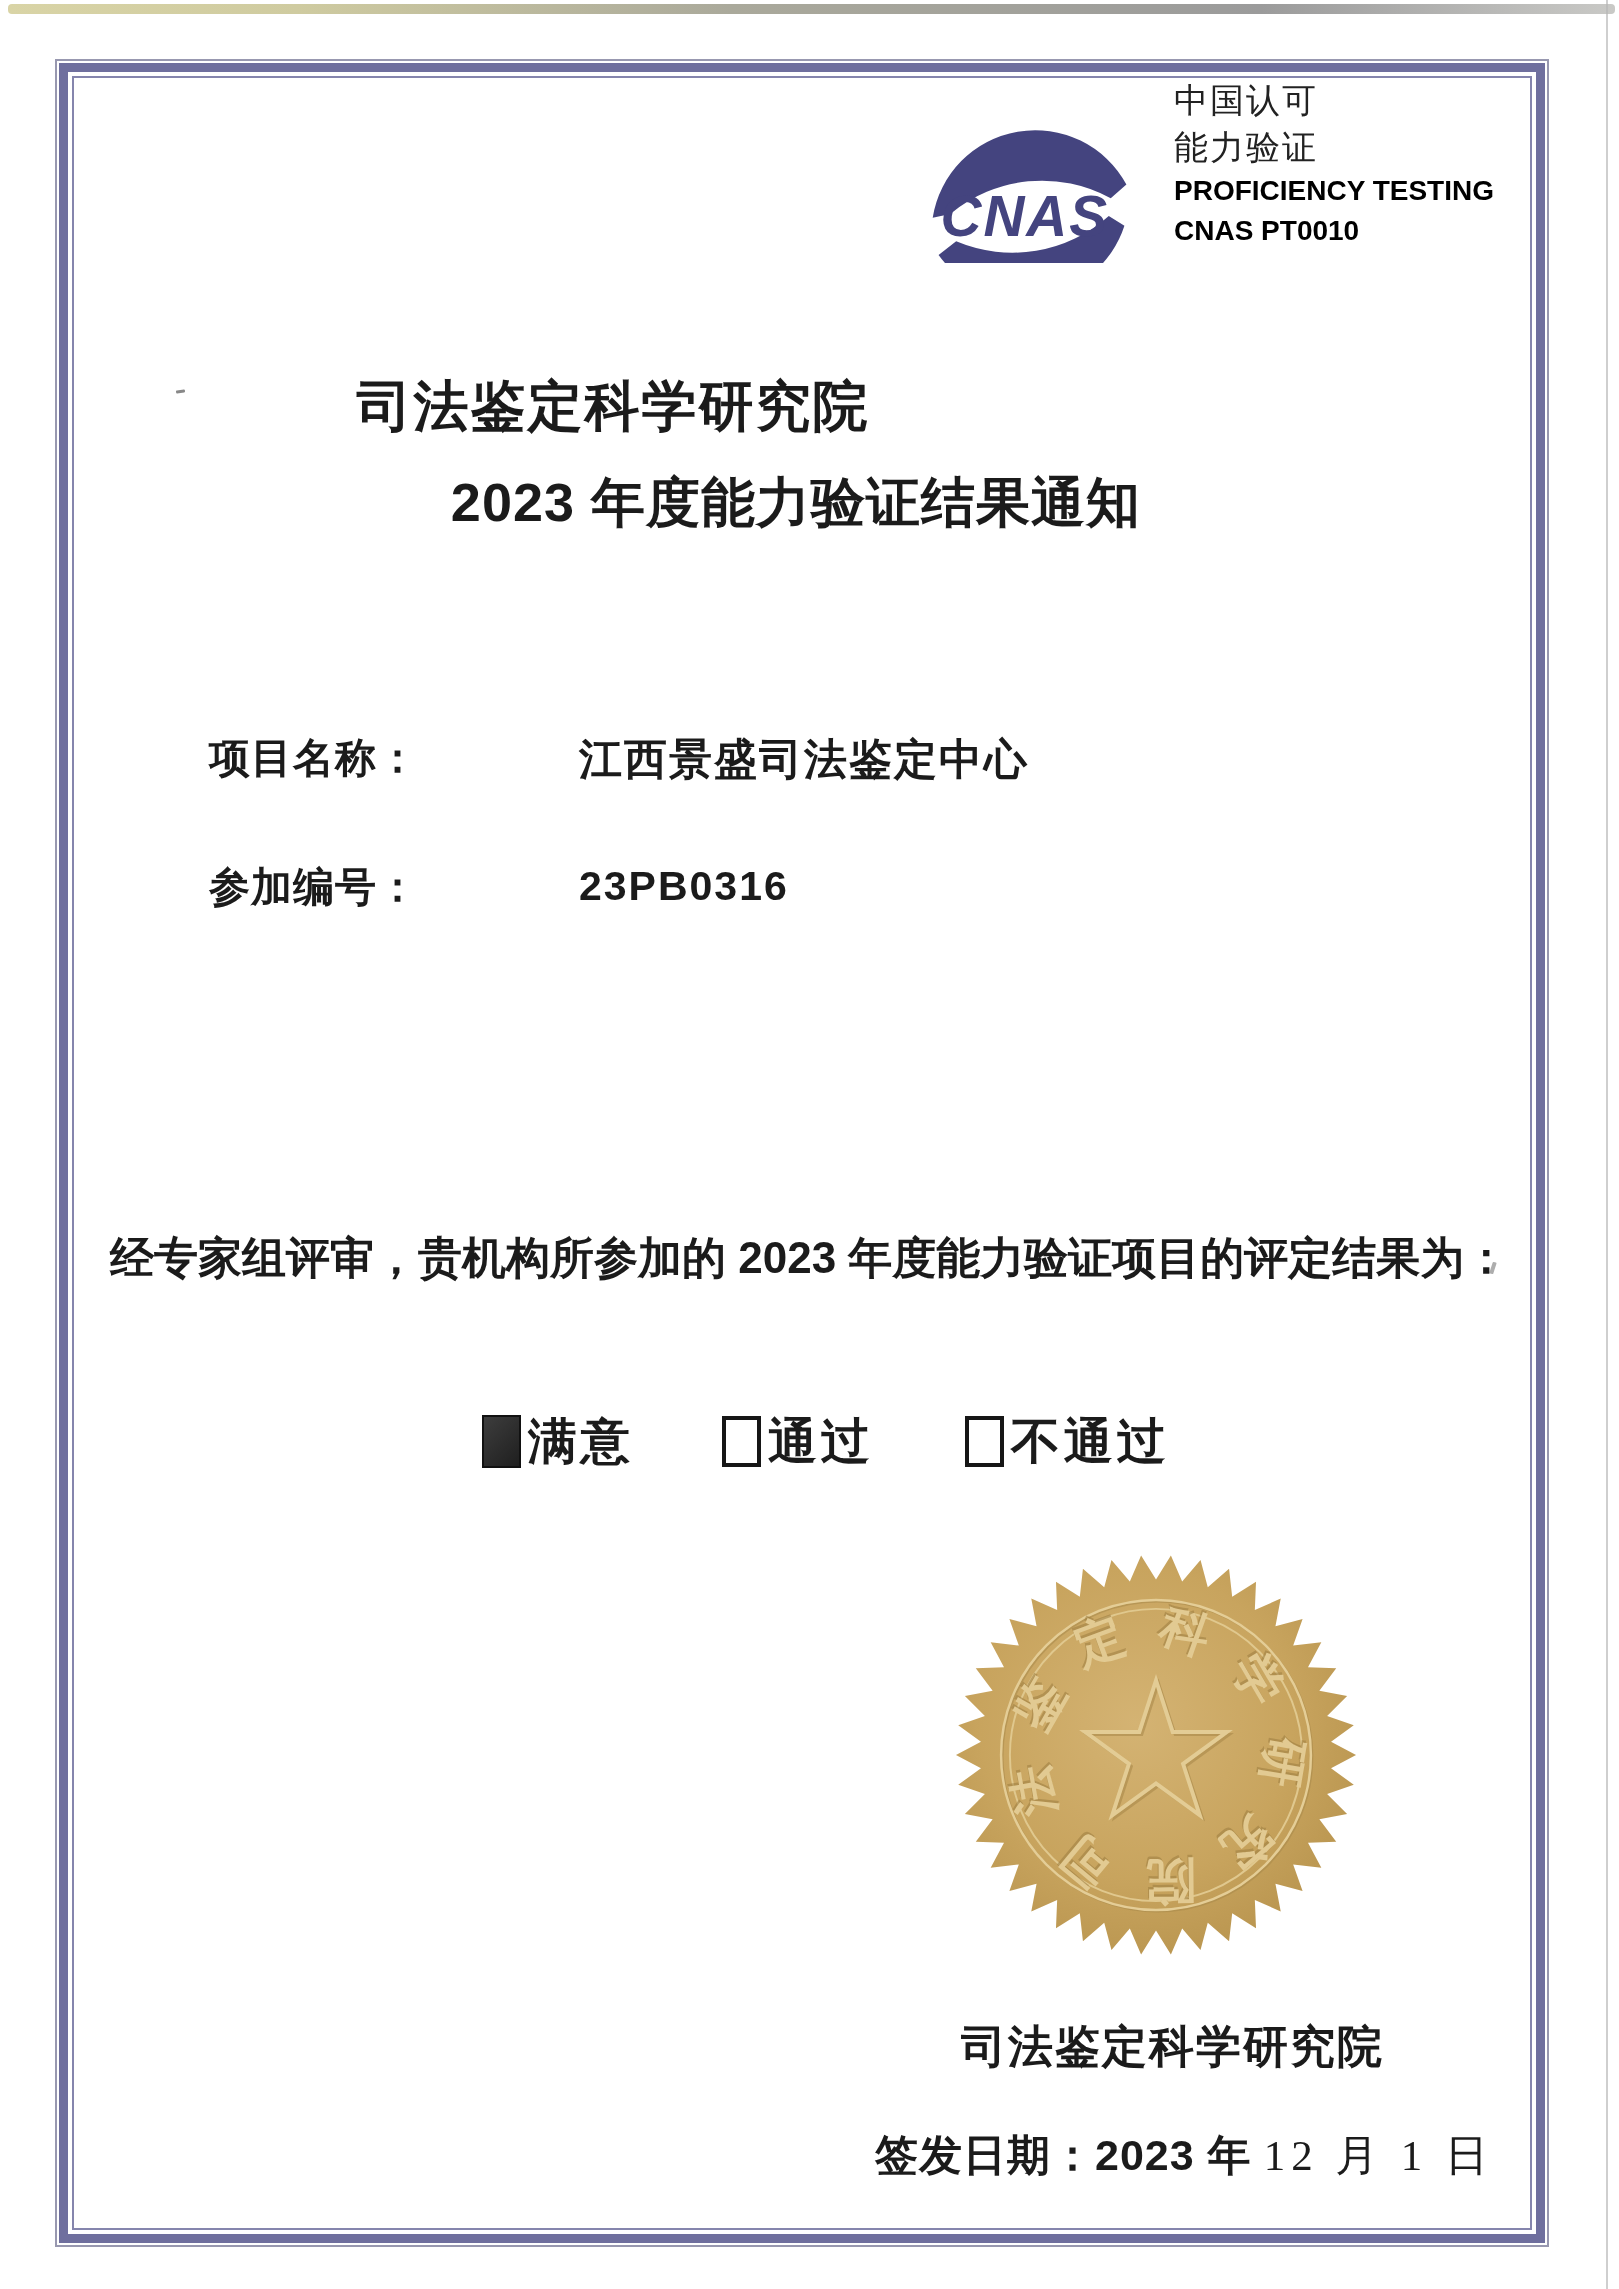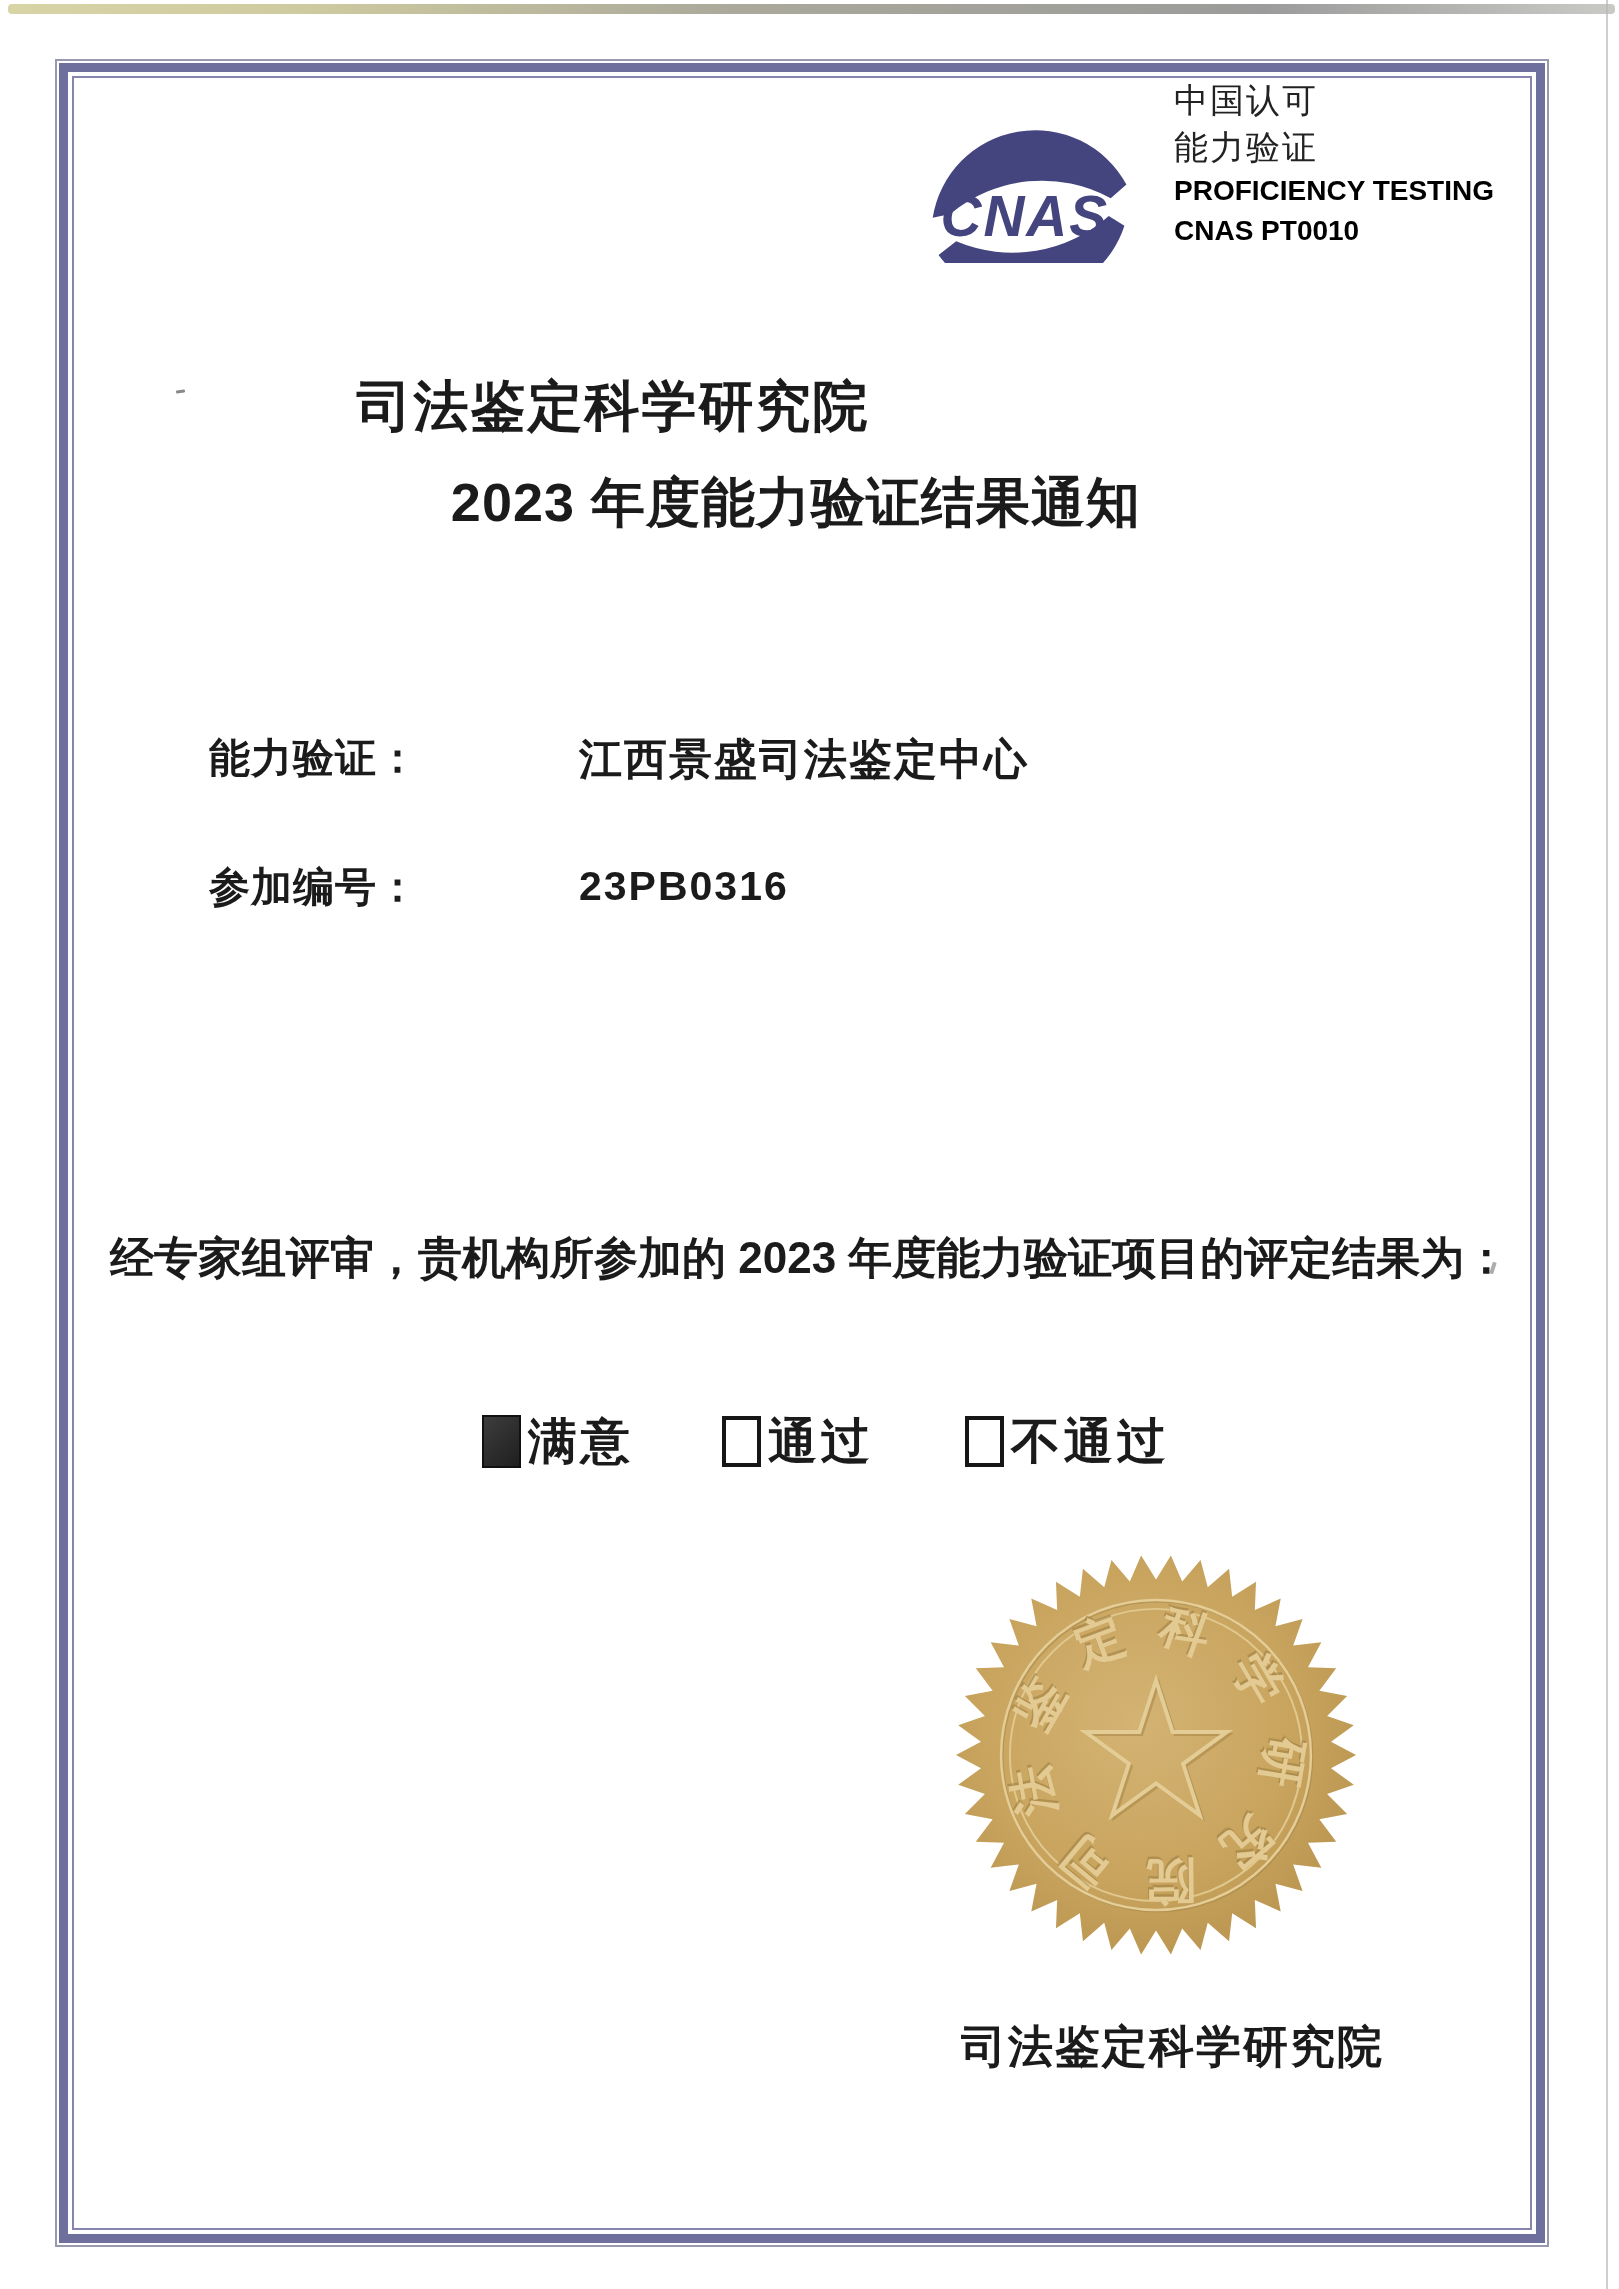--- a/index.html
+++ b/index.html
@@ -89,21 +89,21 @@
     <div class="cn">中国认可</div>
     <div class="cn">能力验证</div>
     <div class="en">PROFICIENCY TESTING</div>
     <div class="en">CNAS PT0010</div>
   </div>
 
   <div class="title1">司法鉴定科学研究院</div>
   <div class="title2">2023 年度能力验证结果通知</div>
 
   <div class="field f1">
-    <span class="flabel">能力验证：</span>
+    <span class="flabel">项目名称：</span>
     <span class="fvalue">江西景盛司法鉴定中心</span>
   </div>
   <div class="field f2">
     <span class="flabel">参加编号：</span>
     <span class="fvalue">23PB0316</span>
   </div>
 
   <div class="statement">经专家组评审，贵机构所参加的 2023 年度能力验证项目的评定结果为：</div>
 
   <div class="options">
@@ -140,15 +140,19 @@
         <textPath href="#sealTextPath">司法鉴定科学研究院</textPath>
       </text>
       <text font-size="50" font-weight="bold" font-family="Liberation Serif, serif" fill="#e2ca92" letter-spacing="28">
         <textPath href="#sealTextPath">司法鉴定科学研究院</textPath>
       </text>
     </g>
     <path id="sealTextPath" fill="none" d="M206,94 a112,112 0 1 1 -0.1,0"></path>
   </svg>
 
   <div class="footer-org">司法鉴定科学研究院</div>
+  <div class="issue-date">
+    <span class="dp">签发日期：2023 年</span>
+    <span class="dv">12 月 1 日</span>
+  </div>
 
 </div>
 
 
 </body></html>

